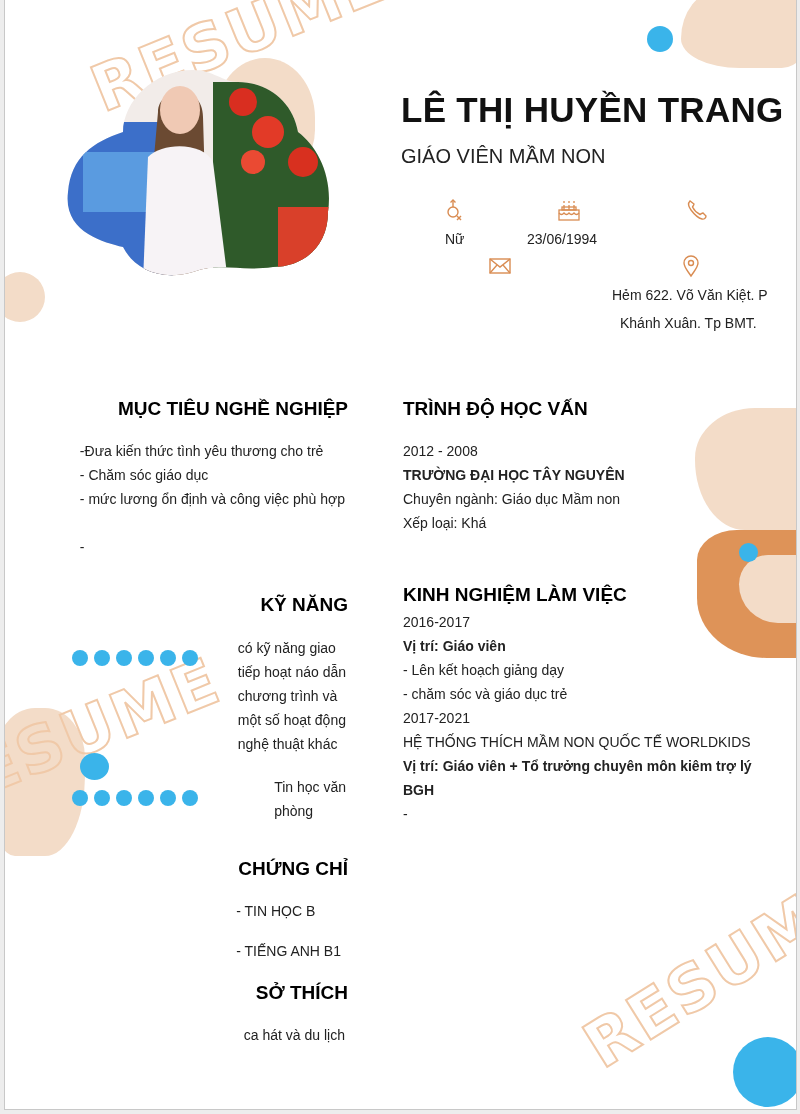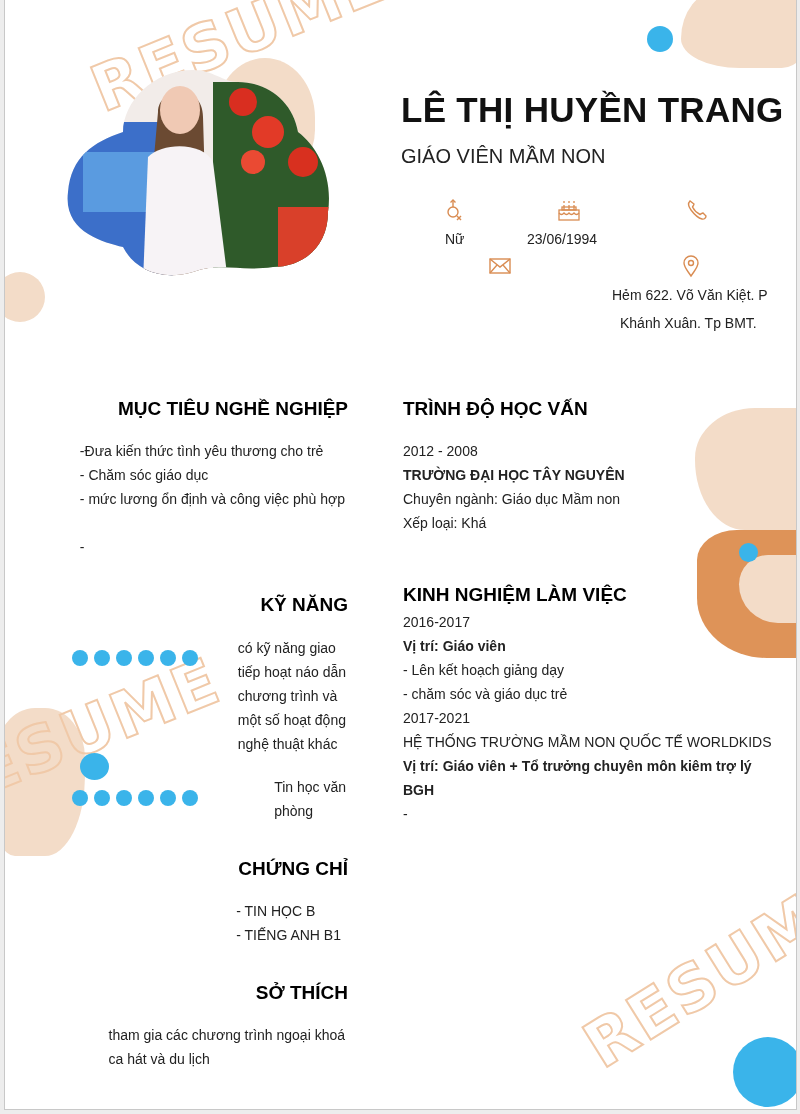--- a/index.html
+++ b/index.html
@@ -145,43 +145,42 @@
     <div class="line">nghệ thuật khác</div>
   </div>
   <div class="text right" style="right:450px; top:775px;">
     <div class="line">Tin học văn</div>
     <div class="line">phòng</div>
   </div>
 
   <div class="heading right" style="right:448px; top:858px;">CHỨNG CHỈ</div>
   <div class="text right" style="right:451px; top:899px;">
     <div class="line">- TIN HỌC B</div>
-    <div class="line" style="padding-right:4px;">- TIẾNG ANH B1</div>
+    <div class="line" style="padding-right:4px;margin-top:16px;">- TIẾNG ANH B1</div>
   </div>
 
   <div class="heading right" style="right:448px; top:982px;">SỞ THÍCH</div>
   <div class="text right" style="right:451px; top:1023px;">
-    <div class="line">tham gia các chương trình ngoại khoá</div>
     <div class="line">ca hát và du lịch</div>
   </div>
 
   <div class="heading" style="left:398px; top:398px;">TRÌNH ĐỘ HỌC VẤN</div>
   <div class="text" style="left:398px; top:439px;">
     <div class="line">2012 - 2008</div>
     <div class="line"><b>TRƯỜNG ĐẠI HỌC TÂY NGUYÊN</b></div>
     <div class="line">Chuyên ngành: Giáo dục Mầm non</div>
     <div class="line">Xếp loại: Khá</div>
   </div>
 
   <div class="heading" style="left:398px; top:570px;margin-top:14px;">KINH NGHIỆM LÀM VIỆC</div>
   <div class="text" style="left:398px; top:610px;">
     <div class="line">2016-2017</div>
     <div class="line"><b>Vị trí: Giáo viên</b></div>
     <div class="line">- Lên kết hoạch giảng dạy</div>
     <div class="line">- chăm sóc và giáo dục trẻ</div>
     <div class="line">2017-2021</div>
-    <div class="line">HỆ THỐNG TRƯỜNG MẦM NON QUỐC TẾ WORLDKIDS</div>
+    <div class="line">HỆ THỐNG THÍCH MẦM NON QUỐC TẾ WORLDKIDS</div>
     <div class="line"><b>Vị trí: Giáo viên + Tổ trưởng chuyên môn kiêm trợ lý</b></div>
     <div class="line"><b>BGH</b></div>
     <div class="line">-</div>
   </div>
 
 </div>
 
 </body></html>

